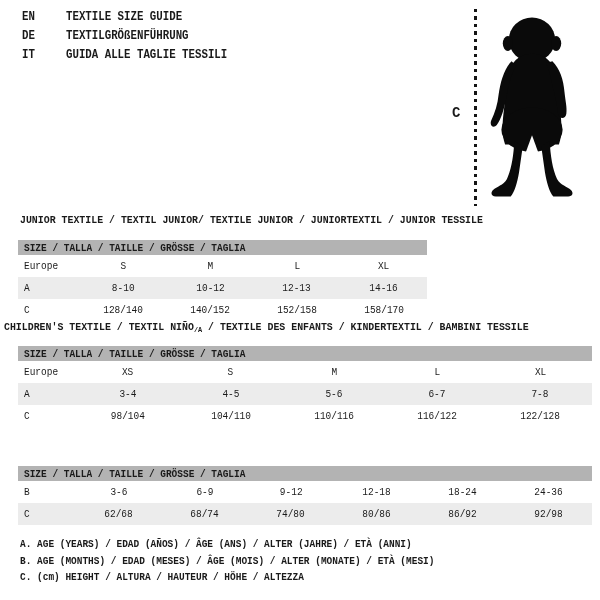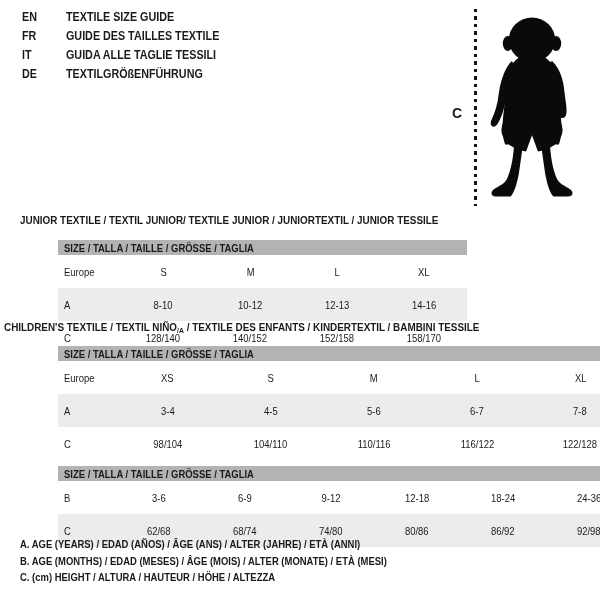--- a/index.html
+++ b/index.html
@@ -1,18 +1,18 @@
 <!DOCTYPE html>
 <html style="--text: #1a1a1a; --header-bg: #b3b3b3; --alt-bg: #ececec;"><head>
 <meta charset="utf-8">
 <style>
   html,body{margin:0;padding:0;background:#fff;}
   .canvas{
     position:relative;width:600px;height:600px;background:#fff;overflow:hidden;
-    font-family:Liberation Sans, sans-serif;color:var(--text,#1a1a1a);
+    font-family:Liberation Mono, monospace;color:var(--text,#1a1a1a);
   }
   
   .cond{display:inline-block;transform:scaleX(0.86);transform-origin:0 50%;white-space:nowrap;}
   .cond-c{display:inline-block;transform:scaleX(0.86);transform-origin:50% 50%;white-space:nowrap;}
 
   
   .lang-block{position:absolute;left:22px;top:8px;}
   .lang-row{display:grid;grid-template-columns:44px auto;line-height:19px;font-size:12.5px;font-weight:700;}
 
   
@@ -21,53 +21,49 @@
     background:repeating-linear-gradient(to bottom,#141414 0 3.5px,transparent 3.5px 7.5px);
   }
   .figure-label{position:absolute;left:452px;top:105px;font-size:14px;font-weight:700;}
   .baby-svg{position:absolute;left:481px;top:9px;}
 
   
   .sec-title{position:absolute;font-size:11.5px;font-weight:700;line-height:16px;text-align:center;}
   .sub-a{font-size:8px;vertical-align:-2px;}
 
   
-  table.size-table{position:absolute;border-collapse:collapse;table-layout:fixed;font-size:11px;margin-left:40px;}
+  table.size-table{position:absolute;border-collapse:collapse;table-layout:fixed;font-size:11px;}
   table.size-table th{
     background:var(--header-bg,#b3b3b3);text-align:left;font-weight:700;
     height:15px;padding:0 0 0 6px;font-size:11px;
   }
-  table.size-table td{height:33px;padding:0;text-align:center;font-weight:400;}
+  table.size-table td{height:22px;padding:0;text-align:center;font-weight:400;}
   table.size-table td.lbl{text-align:left;padding-left:6px;}
   table.size-table tr.alt td{background:var(--alt-bg,#ececec);}
 
   
   .legend{position:absolute;left:20px;top:536px;font-size:11px;font-weight:700;line-height:16.5px;}
 </style>
 </head>
 <body>
 
 <div class="canvas">
 
   <div class="lang-block">
     <div class="lang-row">
       <span class="cond">EN</span>
       <span class="cond">TEXTILE SIZE GUIDE</span>
     </div>
     <div class="lang-row">
-      <span class="cond">FR</span>
-      <span class="cond">GUIDE DES TAILLES TEXTILE</span>
+      <span class="cond">DE</span>
+      <span class="cond">TEXTILGRÖßENFÜHRUNG</span>
     </div>
     <div class="lang-row">
       <span class="cond">IT</span>
       <span class="cond">GUIDA ALLE TAGLIE TESSILI</span>
-    </div>
-    <div class="lang-row">
-      <span class="cond">DE</span>
-      <span class="cond">TEXTILGRÖßENFÜHRUNG</span>
     </div>
   </div>
 
   <div class="measure-line"></div>
   <div class="figure-label">C</div>
   <svg class="baby-svg" viewBox="0 0 110 200" width="102" height="197" aria-hidden="true">
     <g fill="#0a0a0a">
       <ellipse cx="55" cy="27" rx="25" ry="24"></ellipse>
       <ellipse cx="29" cy="31" rx="5.5" ry="8"></ellipse>
       <ellipse cx="81" cy="31" rx="5.5" ry="8"></ellipse>

